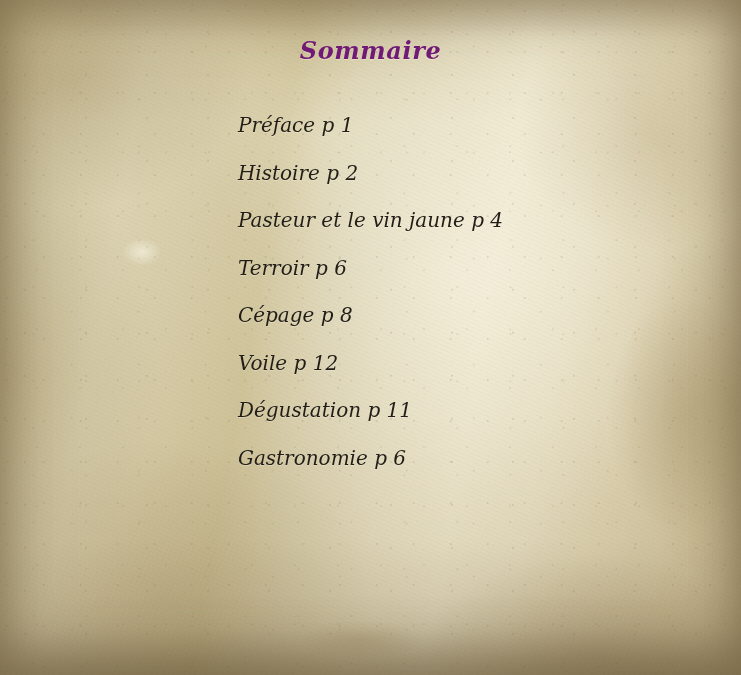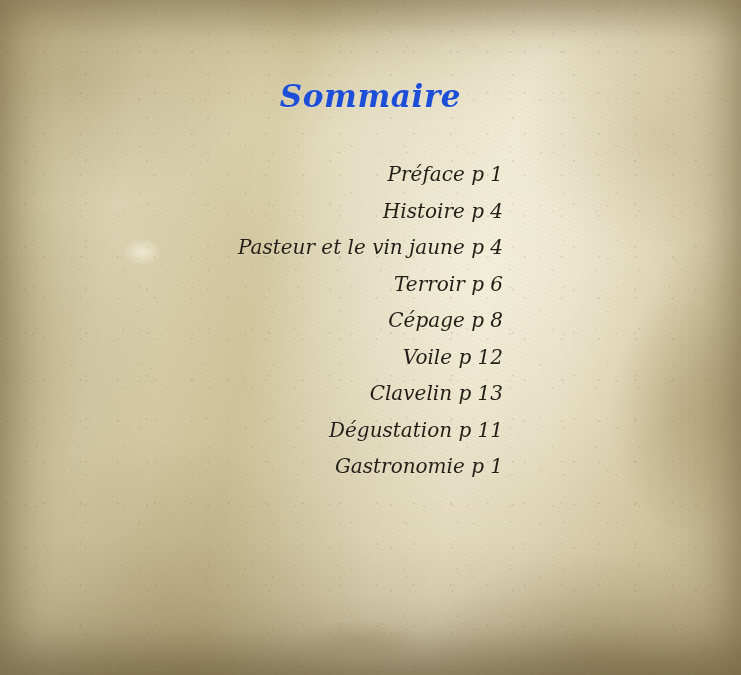--- a/index.html
+++ b/index.html
@@ -108,35 +108,35 @@
 
   
   .content {
     position: absolute;
     inset: 0;
     display: flex;
     flex-direction: column;
     align-items: center;
   }
   .doc-title {
-    margin-top: 78px;
+    margin-top: 36px;
     font-family: "DejaVu Serif", "Liberation Serif", serif;
     font-style: italic;
     font-weight: bold;
-    font-size: 31px;
+    font-size: 24px;
     letter-spacing: 0.6px;
-    color: #1d4ed8;
+    color: #701a75;
     text-shadow: 0 1px 0 rgba(255,250,230,0.35);
   }
   .toc {
     margin-top: 45px;
     display: flex;
     flex-direction: column;
-    align-items: flex-end;
-    gap: 5px;
+    align-items: flex-start;
+    gap: 16px;
   }
   .toc-entry {
     font-family: "DejaVu Serif", "Liberation Serif", serif;
     font-style: italic;
     font-size: 20px;
     line-height: 31.5px;
     color: #221e17;
     white-space: nowrap;
     text-shadow: 0 1px 0 rgba(255,250,230,0.28);
   }
@@ -157,24 +157,23 @@
   <div class="tex-spot-2"></div>
   <div class="tex-spot-3"></div>
   <div class="tex tex-edge"></div>
 
   <div class="content">
 
     <div class="doc-title">Sommaire</div>
 
     <div class="toc">
       <div class="toc-entry">Préface p 1</div>
-      <div class="toc-entry">Histoire p 4</div>
+      <div class="toc-entry">Histoire p 2</div>
       <div class="toc-entry">Pasteur et le vin jaune p 4</div>
       <div class="toc-entry">Terroir p 6</div>
       <div class="toc-entry">Cépage p 8</div>
       <div class="toc-entry">Voile p 12</div>
-      <div class="toc-entry">Clavelin p 13</div>
       <div class="toc-entry">Dégustation p 11</div>
-      <div class="toc-entry">Gastronomie p 1</div>
+      <div class="toc-entry">Gastronomie p 6</div>
     </div>
 
   </div>
 </div>
 
 </body></html>

